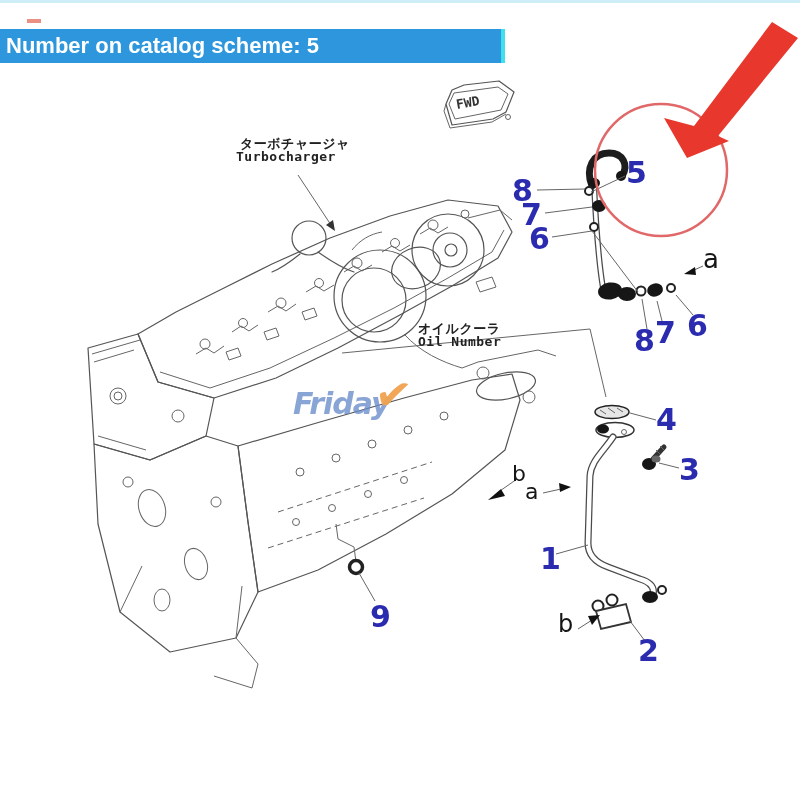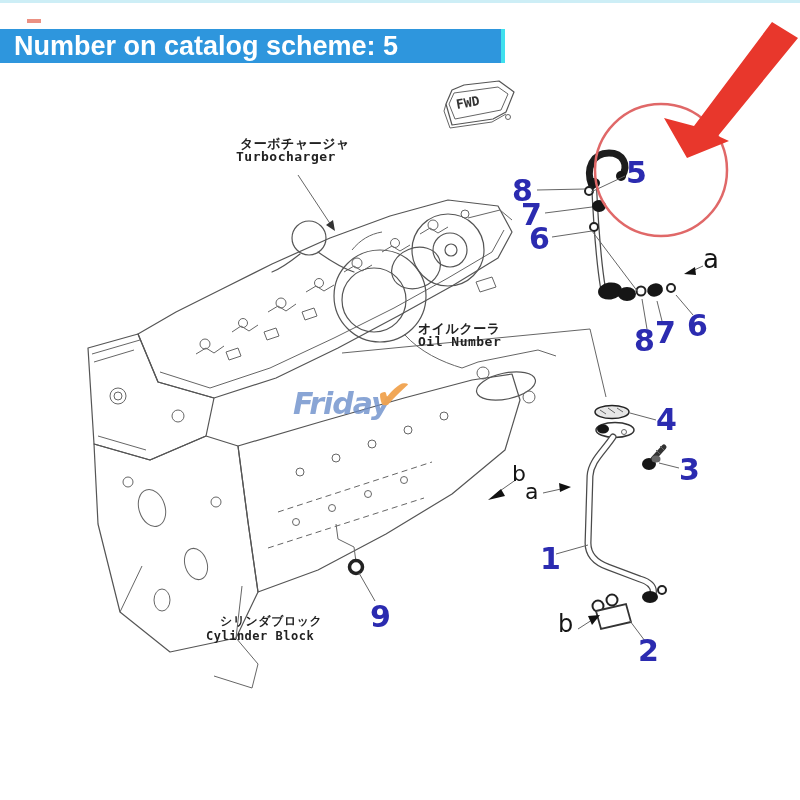--- a/index.html
+++ b/index.html
@@ -2,21 +2,21 @@
 <html><head>
 <meta charset="utf-8">
 <style>
   html,body{margin:0;padding:0;background:#fff;}
   .stage{position:relative;width:800px;height:800px;background:#ffffff;overflow:hidden;
          font-family:"DejaVu Sans",sans-serif;}
   .topline{position:absolute;left:0;top:0;width:800px;height:3px;background:#cdeef6;}
   .pinkdash{position:absolute;left:27px;top:19px;width:14px;height:4px;background:#eb9183;}
   .banner{position:absolute;left:0;top:29px;width:501px;height:34px;background:#2e96dd;
           display:flex;align-items:center;}
-  .banner .btxt{color:#ffffff;font-weight:bold;font-size:27px;padding-left:14px;
+  .banner .btxt{color:#ffffff;font-weight:bold;font-size:22px;padding-left:6px;
           font-family:"Liberation Sans",sans-serif;white-space:nowrap;}
   .banner-edge{position:absolute;left:501px;top:29px;width:4px;height:34px;background:#3fe0ee;}
   svg.art{position:absolute;left:0;top:0;width:800px;height:800px;}
   .num{position:absolute;font-weight:700;font-size:30px;color:#2b2bb0;line-height:1;
        font-family:"DejaVu Sans",sans-serif;}
   .letter{position:absolute;font-weight:400;font-size:25px;color:#151515;line-height:1;
        font-family:"DejaVu Sans",sans-serif;}
   .mlabel{position:absolute;color:#222;font-family:"DejaVu Sans Mono",monospace;
        font-weight:700;font-size:13px;line-height:13px;letter-spacing:.5px;white-space:nowrap;}
   .mlabel span{display:block;}
@@ -206,24 +206,20 @@
   </svg>
 
   <div class="mlabel" style="left:236px;top:137px;">
     <span style="margin-left:4px;">ターボチャージャ</span>
     <span>Turbocharger</span>
   </div>
   <div class="mlabel" style="left:418px;top:322px;">
     <span style="">オイルクーラ</span>
     <span>Oil Number</span>
   </div>
-  <div class="mlabel" style="left:206px;top:614px;font-size:12px;line-height:15px;">
-    <span style="margin-left:14px;">シリンダブロック</span>
-    <span>Cylinder Block</span>
-  </div>
 
   <span class="num" style="left:626px;top:158px;">5</span>
   <span class="num" style="left:512px;top:176px;">8</span>
   <span class="num" style="left:521px;top:200px;">7</span>
   <span class="num" style="left:529px;top:224px;">6</span>
   <span class="num" style="left:634px;top:326px;">8</span>
   <span class="num" style="left:655px;top:318px;">7</span>
   <span class="num" style="left:687px;top:311px;">6</span>
   <span class="num" style="left:656px;top:405px;">4</span>
   <span class="num" style="left:679px;top:455px;">3</span>

